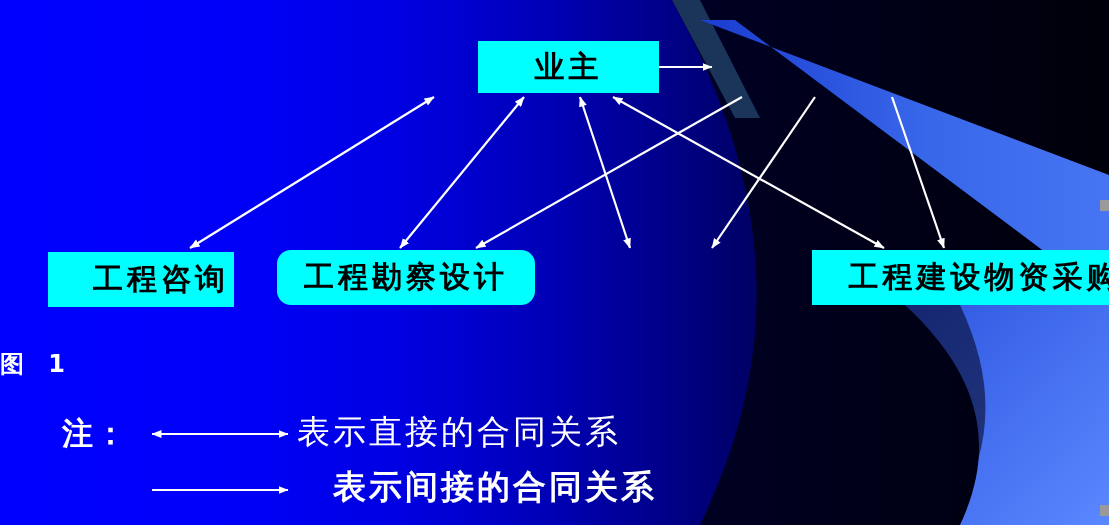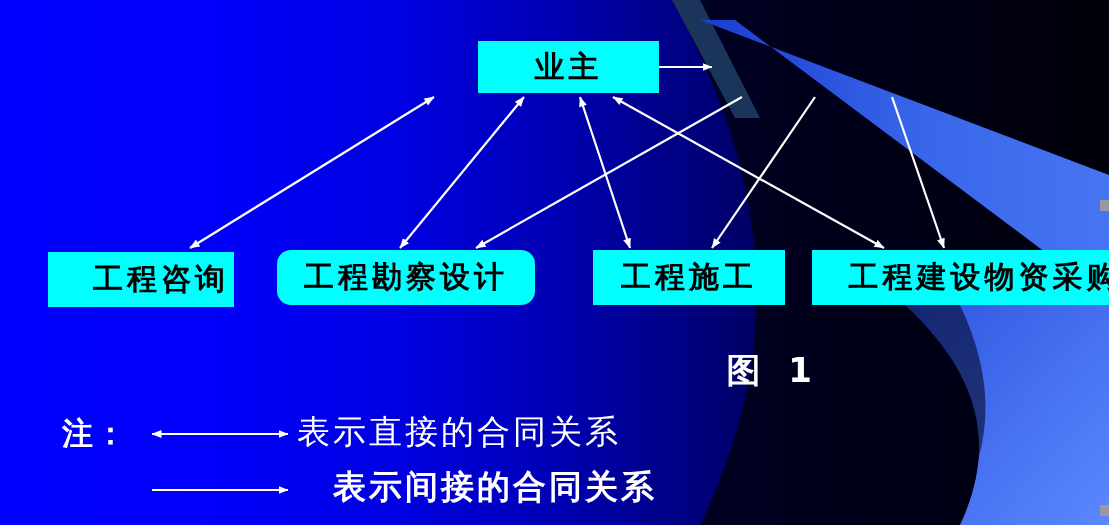--- a/index.html
+++ b/index.html
@@ -59,23 +59,23 @@
   .node-consult    { left: 0px;   top: 252px; width: 186px; height: 55px; padding-left: 40px; }
   .node-survey     { left: 229px; top: 250px; width: 258px; height: 55px; border-radius: 14px; }
   .node-construct  { left: 545px; top: 250px; width: 192px; height: 55px; }
   .node-procure    { left: 764px; top: 250px; width: 345px; height: 55px; }
 
   
   .caption-fig {
     position: absolute;
     left: 0; top: 348px;
     width: 820px;
-    text-align: right;
-    color: #ffffff;
-    font-size: 34px;
+    text-align: left;
+    color: #ffffff;
+    font-size: 24px;
     font-weight: bold;
     letter-spacing: 8px;
   }
   .legend-note {
     position: absolute;
     left: 62px; top: 413px;
     color: #ffffff;
     font-size: 31px;
     font-weight: bold;
     letter-spacing: 2px;
@@ -189,23 +189,20 @@
 
 
   <div class="node node-consult">
     <span>工程咨询</span>
   </div>
 
   <div class="node node-survey">
     <span>工程勘察设计</span>
   </div>
 
-  <div class="node node-construct">
-    <span>工程施工</span>
-  </div>
 
   <div class="node node-procure">
     <span>工程建设物资采购</span>
   </div>
 
   <div class="caption-fig">图 1</div>
 
   <div class="legend-note">注：</div>
 
   <svg id="legend-arrows" viewBox="0 0 1109 525" preserveAspectRatio="none">

